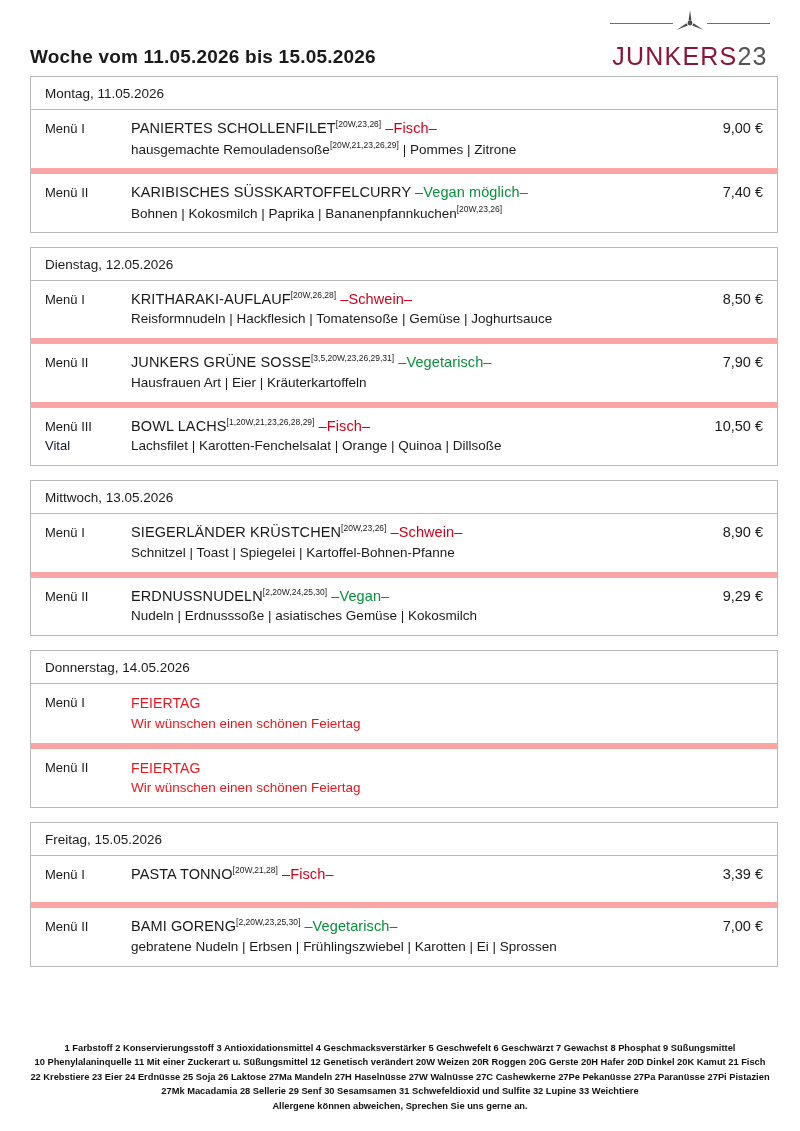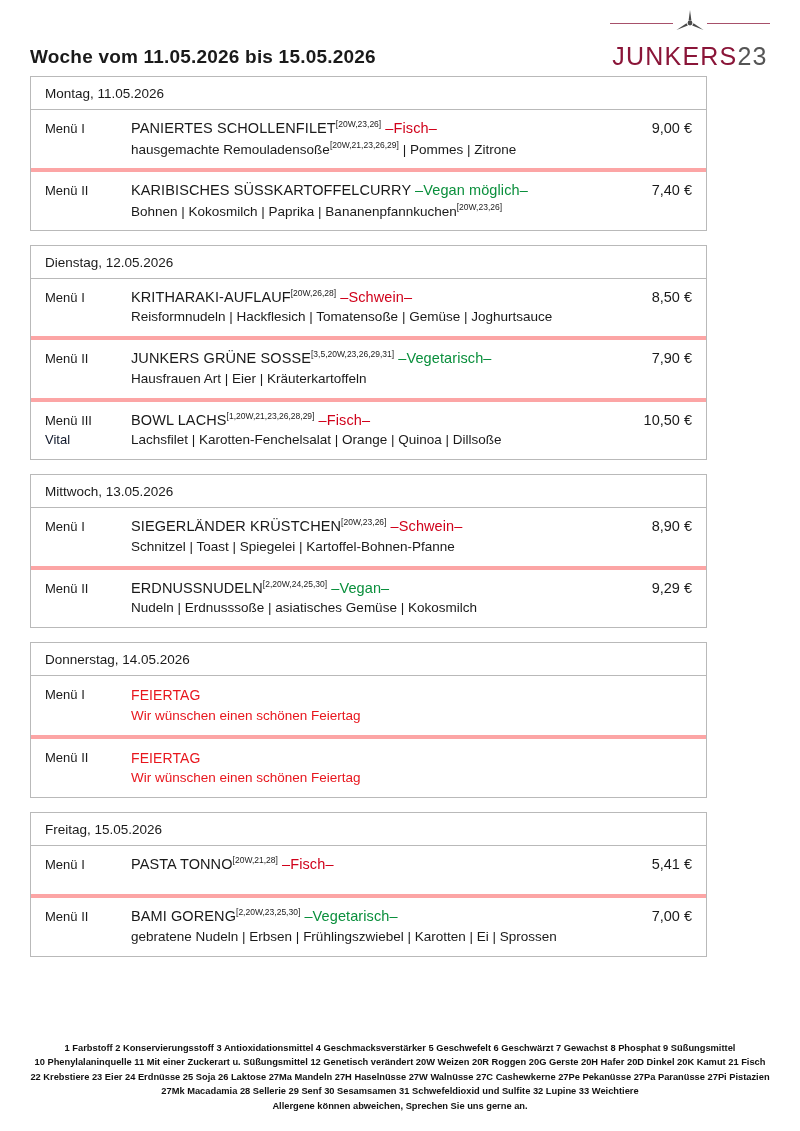--- a/index.html
+++ b/index.html
@@ -64,38 +64,38 @@
     left: 30px;
     font-size: 19px;
     font-weight: bold;
     letter-spacing: .2px;
   }
   
   .content {
     position: absolute;
     top: 76px;
     left: 30px;
-    width: 677px;
+    width: 748px;
   }
   .day-box {
     border: 1px solid #b9b9b9;
     margin-bottom: 14px;
     background: #fff;
   }
   .day-header {
     padding: 9px 14px 8px 14px;
     font-size: 13.5px;
     border-bottom: 1px solid #b9b9b9;
     color: #1a1a1a;
   }
   .menu-row {
     display: flex;
     align-items: flex-start;
     padding: 9px 14px 9px 14px;
-    border-bottom: 4px solid #fca5a5;
+    border-bottom: 6px solid #fca5a5;
     min-height: 52px;
   }
   .menu-row:last-child { border-bottom: none; }
   .menu-label {
     width: 86px;
     flex: 0 0 86px;
     font-size: 13px;
     line-height: 1.45;
     padding-top: 1px;
   }
@@ -268,21 +268,21 @@
           <div class="price"></div>
         </div>
       </div>
       <div class="day-box">
         <div class="day-header">Freitag, 15.05.2026</div>
         <div class="menu-row">
           <div class="menu-label"><span>Menü I</span></div>
           <div class="menu-body">
             <div class="menu-title"><span>PASTA TONNO</span><sup class="allerg">[20W,21,28]</sup> <span class="tag tag-fisch">–Fisch–</span></div>
           </div>
-          <div class="price">5,41 €</div>
+          <div class="price">3,39 €</div>
         </div>
         <div class="menu-row">
           <div class="menu-label"><span>Menü II</span></div>
           <div class="menu-body">
             <div class="menu-title"><span>BAMI GORENG</span><sup class="allerg">[2,20W,23,25,30]</sup> <span class="tag tag-veg">–Vegetarisch–</span></div>
             <div class="menu-desc"><span>gebratene Nudeln | Erbsen | Frühlingszwiebel | Karotten | Ei | Sprossen</span></div>
           </div>
           <div class="price">7,00 €</div>
         </div>
       </div>

